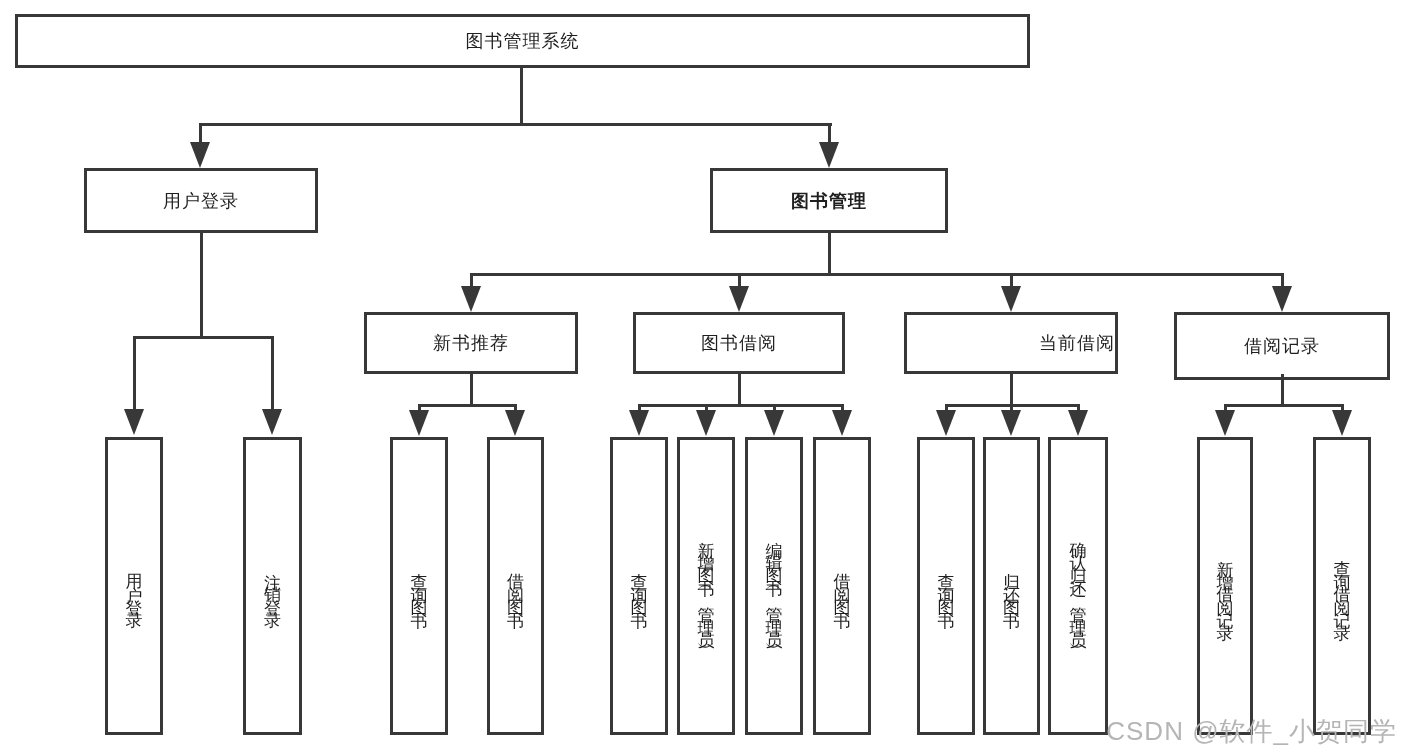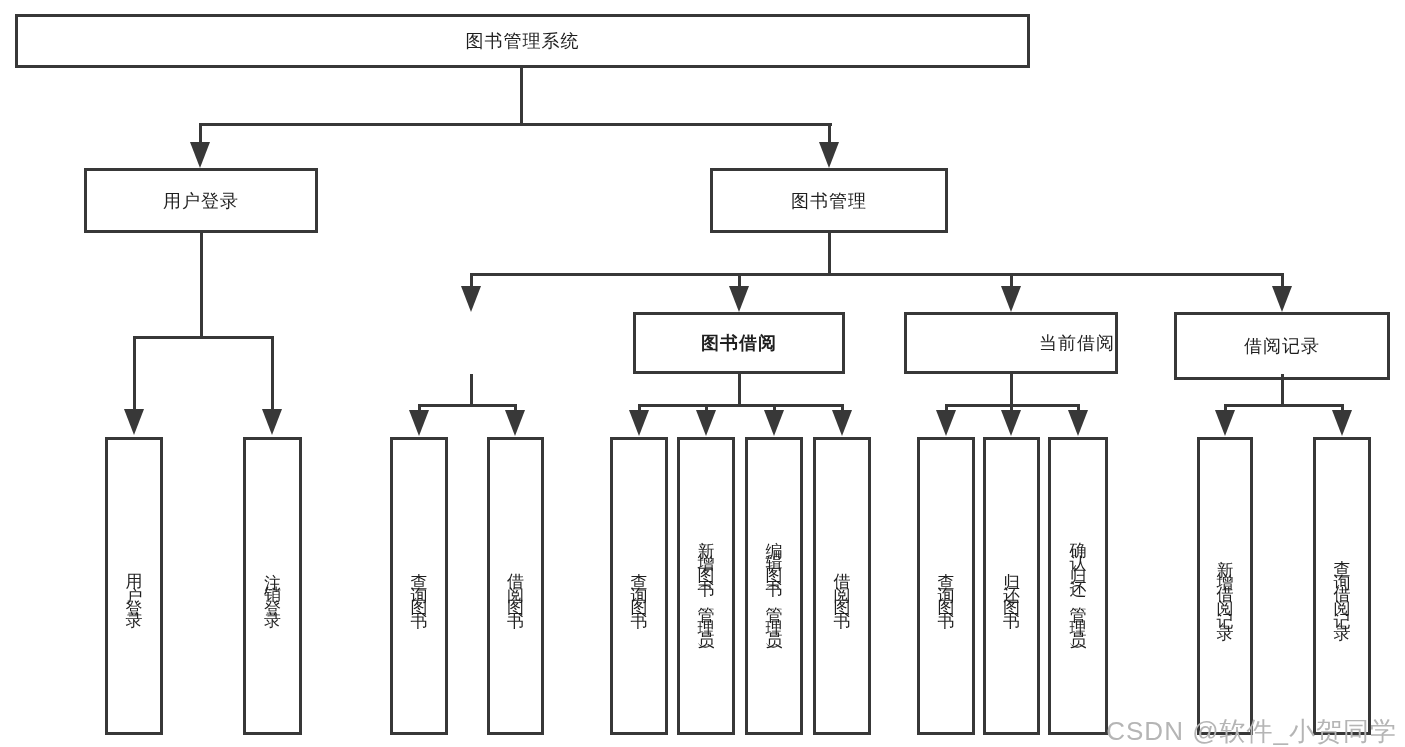--- a/index.html
+++ b/index.html
@@ -44,21 +44,21 @@
   <div class="vl" style="left:520px;top:66px;height:59px;"></div>
   <div class="hl" style="left:199px;top:123px;width:633px;"></div>
   <div class="vl" style="left:199px;top:123px;height:21px;"></div>
   <div class="ar" style="left:190px;top:142px;"></div>
   <div class="vl" style="left:828px;top:123px;height:21px;"></div>
   <div class="ar" style="left:819px;top:142px;"></div>
 
   <div class="box" style="left:84px;top:168px;width:234px;height:65px;">
     <span>用户登录</span>
   </div>
-  <div class="box" style="left:710px;top:168px;width:238px;height:65px;">
+  <div class="box" style="left:710px;top:168px;width:238px;height:65px;font-weight:bold;">
     <span>图书管理</span>
   </div>
 
   <div class="vl" style="left:200px;top:233px;height:105px;"></div>
   <div class="hl" style="left:133px;top:336px;width:141px;"></div>
   <div class="vl" style="left:133px;top:336px;height:75px;"></div>
   <div class="ar" style="left:124px;top:409px;"></div>
   <div class="vl" style="left:271px;top:336px;height:75px;"></div>
   <div class="ar" style="left:262px;top:409px;"></div>
 
@@ -66,21 +66,24 @@
   <div class="hl" style="left:470px;top:273px;width:814px;"></div>
   <div class="vl" style="left:470px;top:273px;height:15px;"></div>
   <div class="ar" style="left:461px;top:286px;"></div>
   <div class="vl" style="left:738px;top:273px;height:15px;"></div>
   <div class="ar" style="left:729px;top:286px;"></div>
   <div class="vl" style="left:1010px;top:273px;height:15px;"></div>
   <div class="ar" style="left:1001px;top:286px;"></div>
   <div class="vl" style="left:1281px;top:273px;height:15px;"></div>
   <div class="ar" style="left:1272px;top:286px;"></div>
 
-  <div class="box" style="left:633px;top:312px;width:212px;height:62px;font-weight:bold;">
+  <div class="box" style="left:364px;top:312px;width:214px;height:62px;">
+    <span>新书推荐</span>
+  </div>
+  <div class="box" style="left:633px;top:312px;width:212px;height:62px;">
     <span>图书借阅</span>
   </div>
   <div class="box" style="left:904px;top:312px;width:214px;height:62px;justify-content:flex-end;">
     <span>当前借阅</span>
   </div>
   <div class="box" style="left:1174px;top:312px;width:216px;height:68px;">
     <span>借阅记录</span>
   </div>
 
   <div class="vl" style="left:470px;top:374px;height:32px;"></div>

